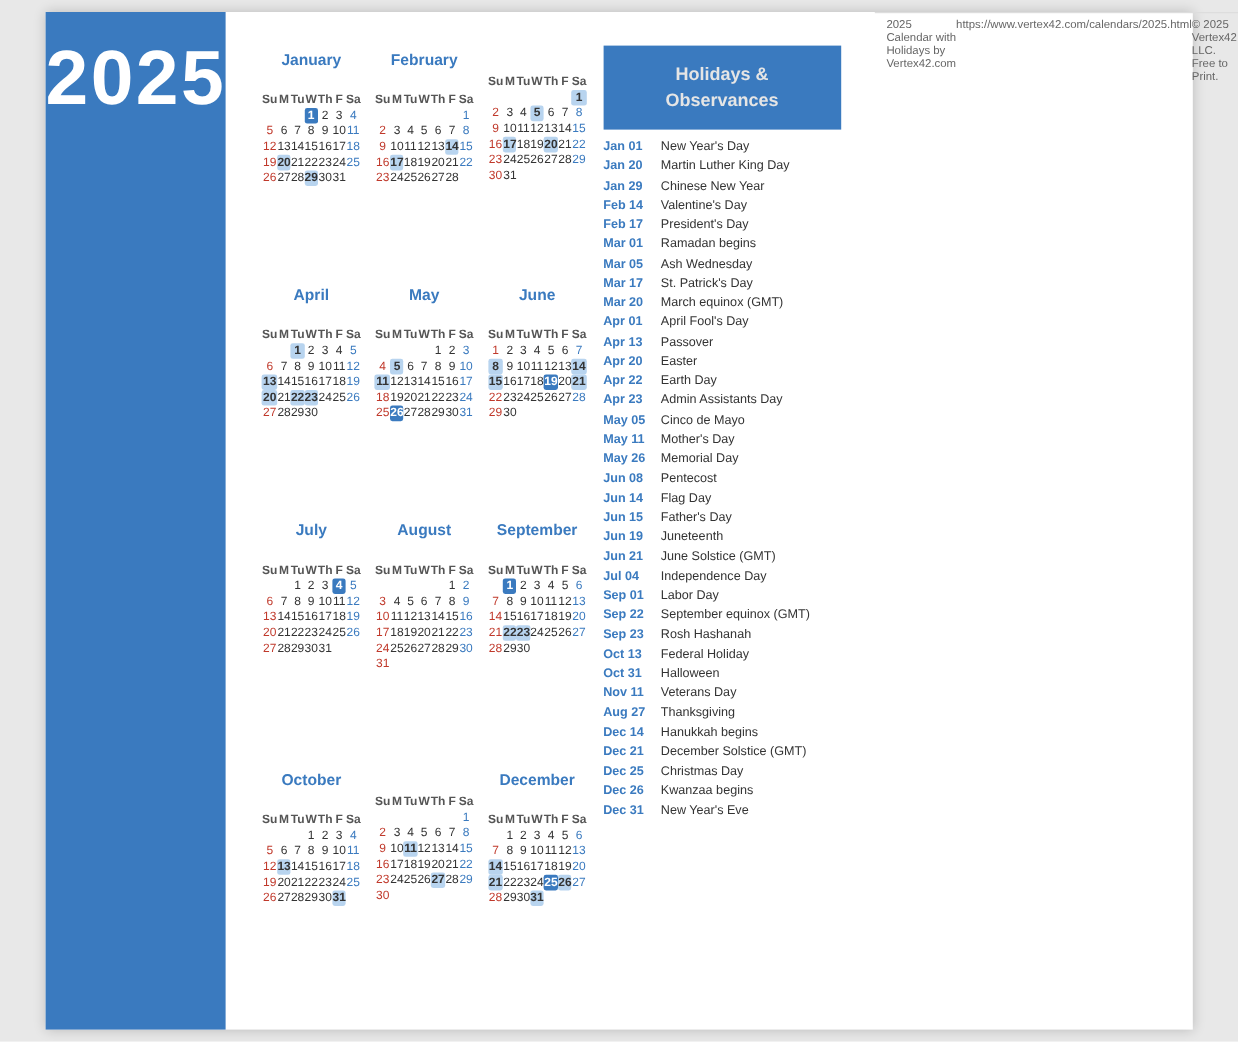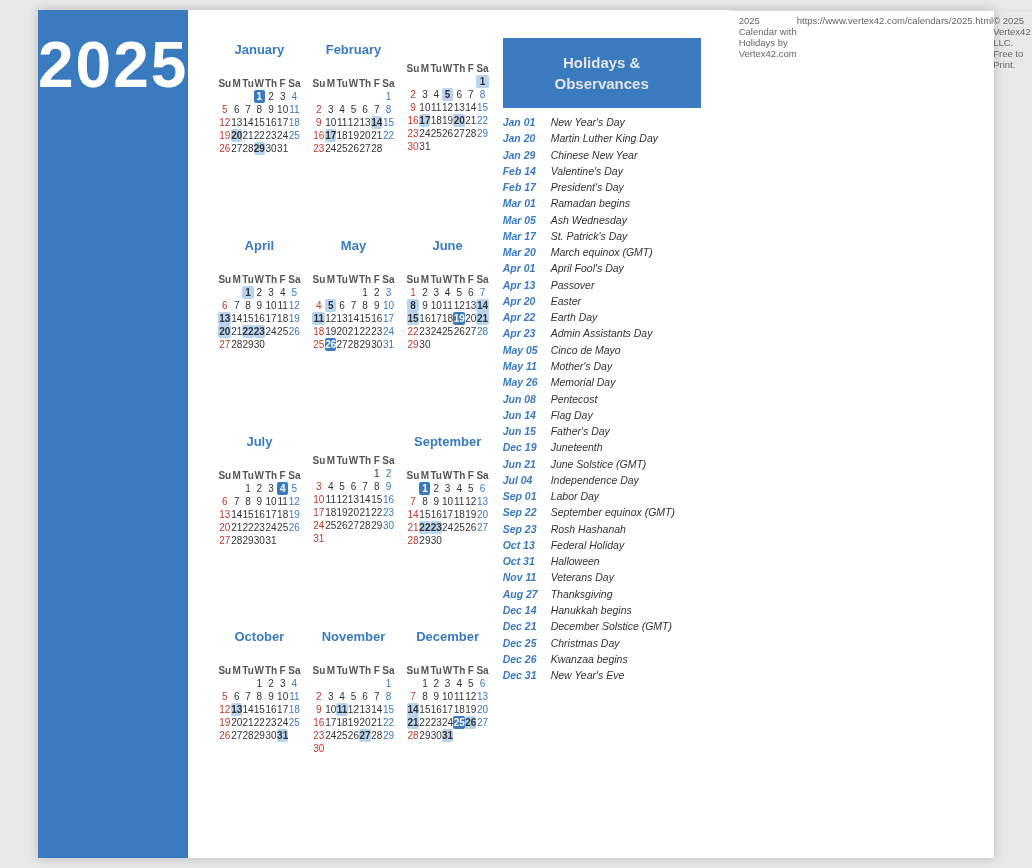--- a/index.html
+++ b/index.html
@@ -93,21 +93,20 @@
       color: #e5e5e5;
       text-align: center;
       padding: 14px 8px;
       font-size: 15px;
       font-weight: bold;
       line-height: 1.4;
       margin-bottom: 6px;
     }
     .holiday-list {
       list-style: none;
-      font-style: italic;
     }
     .holiday-list li {
       display: flex;
       font-size: 10.5px;
       line-height: 1.55;
       gap: 4px;
     }
     .hdate {
       color: #3a7abf;
       font-weight: bold;
@@ -577,20 +576,21 @@
                 <td>29</td>
                 <td>30</td>
                 <td>31</td>
                 <td></td>
                 <td></td>
               </tr>
             </tbody>
           </table>
         </div>
         <div class="month-block">
+          <div class="month-title">August</div>
           <table class="month-grid">
             <thead>
               <tr>
                 <th>Su</th>
                 <th>M</th>
                 <th>Tu</th>
                 <th>W</th>
                 <th>Th</th>
                 <th>F</th>
                 <th>Sa</th>
@@ -774,21 +774,20 @@
                 <td>28</td>
                 <td>29</td>
                 <td>30</td>
                 <td class="holiday-blue">31</td>
                 <td></td>
               </tr>
             </tbody>
           </table>
         </div>
         <div class="month-block">
-          <div class="month-title">November</div>
           <table class="month-grid">
             <thead>
               <tr>
                 <th>Su</th>
                 <th>M</th>
                 <th>Tu</th>
                 <th>W</th>
                 <th>Th</th>
                 <th>F</th>
                 <th>Sa</th>
@@ -993,21 +992,21 @@
           </li>
           <li>
             <span class="hdate">Jun 14</span>
             <span class="hname">Flag Day</span>
           </li>
           <li>
             <span class="hdate">Jun 15</span>
             <span class="hname">Father's Day</span>
           </li>
           <li>
-            <span class="hdate">Dec 19</span>
+            <span class="hdate">Jun 19</span>
             <span class="hname">Juneteenth</span>
           </li>
           <li>
             <span class="hdate">Jun 21</span>
             <span class="hname">June Solstice (GMT)</span>
           </li>
           <li>
             <span class="hdate">Jul 04</span>
             <span class="hname">Independence Day</span>
           </li>

